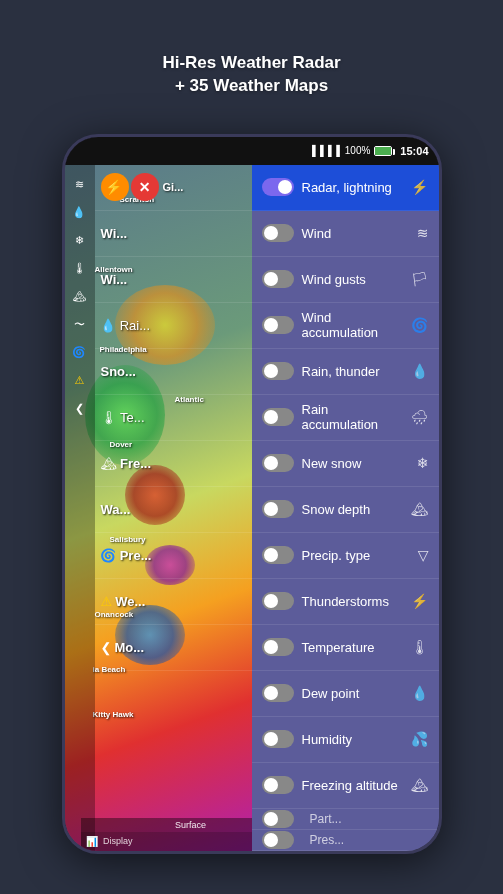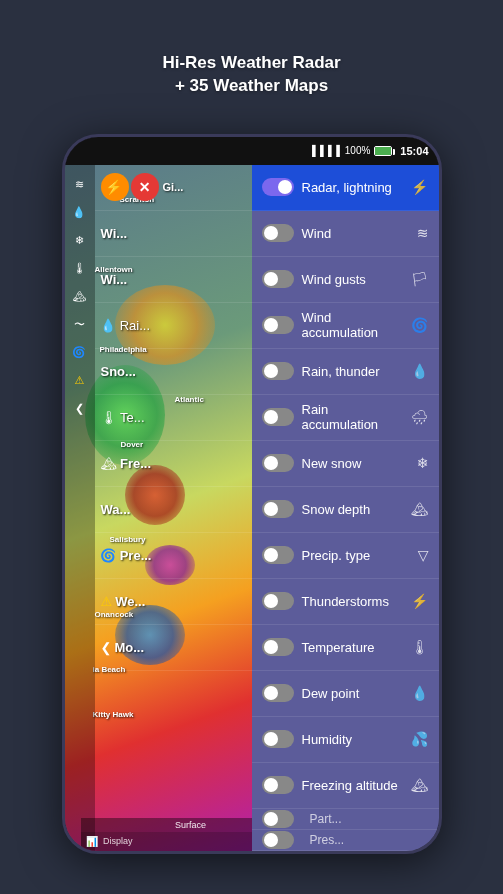--- a/index.html
+++ b/index.html
@@ -277,21 +277,21 @@
       <div class="radar-blob" style="width:100px;height:80px;background:radial-gradient(circle,#f5e020,#e09020,transparent);top:120px;left:50px;"></div>
       <div class="radar-blob" style="width:80px;height:100px;background:radial-gradient(circle,#50e050,#20a040,transparent);top:200px;left:20px;"></div>
       <div class="radar-blob" style="width:60px;height:60px;background:radial-gradient(circle,#e03020,#a01010,transparent);top:300px;left:60px;"></div>
       <div class="radar-blob" style="width:50px;height:40px;background:radial-gradient(circle,#c020c0,#8010a0,transparent);top:380px;left:80px;"></div>
       <div class="radar-blob" style="width:70px;height:60px;background:radial-gradient(circle,#2090f0,#1050b0,transparent);top:440px;left:50px;"></div>
 
       <div class="map-label" style="top:30px; left:55px;">Scranton</div>
       <div class="map-label" style="top:100px; left:30px;">Allentown</div>
       <div class="map-label" style="top:180px; left:35px;">Philadelphia</div>
       <div class="map-label" style="top:230px; left:110px;">Atlantic</div>
-      <div class="map-label" style="top:275px; left:56px;">Dover</div>
+      <div class="map-label" style="top:275px; left:45px;">Dover</div>
       <div class="map-label" style="top:370px; left:45px;">Salisbury</div>
       <div class="map-label" style="top:445px; left:30px;">Onancock</div>
       <div class="map-label" style="top:500px; left:28px;">ia Beach</div>
       <div class="map-label" style="top:545px; left:28px;">Kitty Hawk</div>
 
       <div class="left-sidebar">
         <div class="sidebar-icon" style="color:#fff;font-size:11px;">≋</div>
         <div class="sidebar-icon" style="color:#fff;font-size:11px;">💧</div>
         <div class="sidebar-icon" style="color:#fff;font-size:11px;">❄</div>
         <div class="sidebar-icon" style="color:#fff;font-size:11px;">🌡</div>

